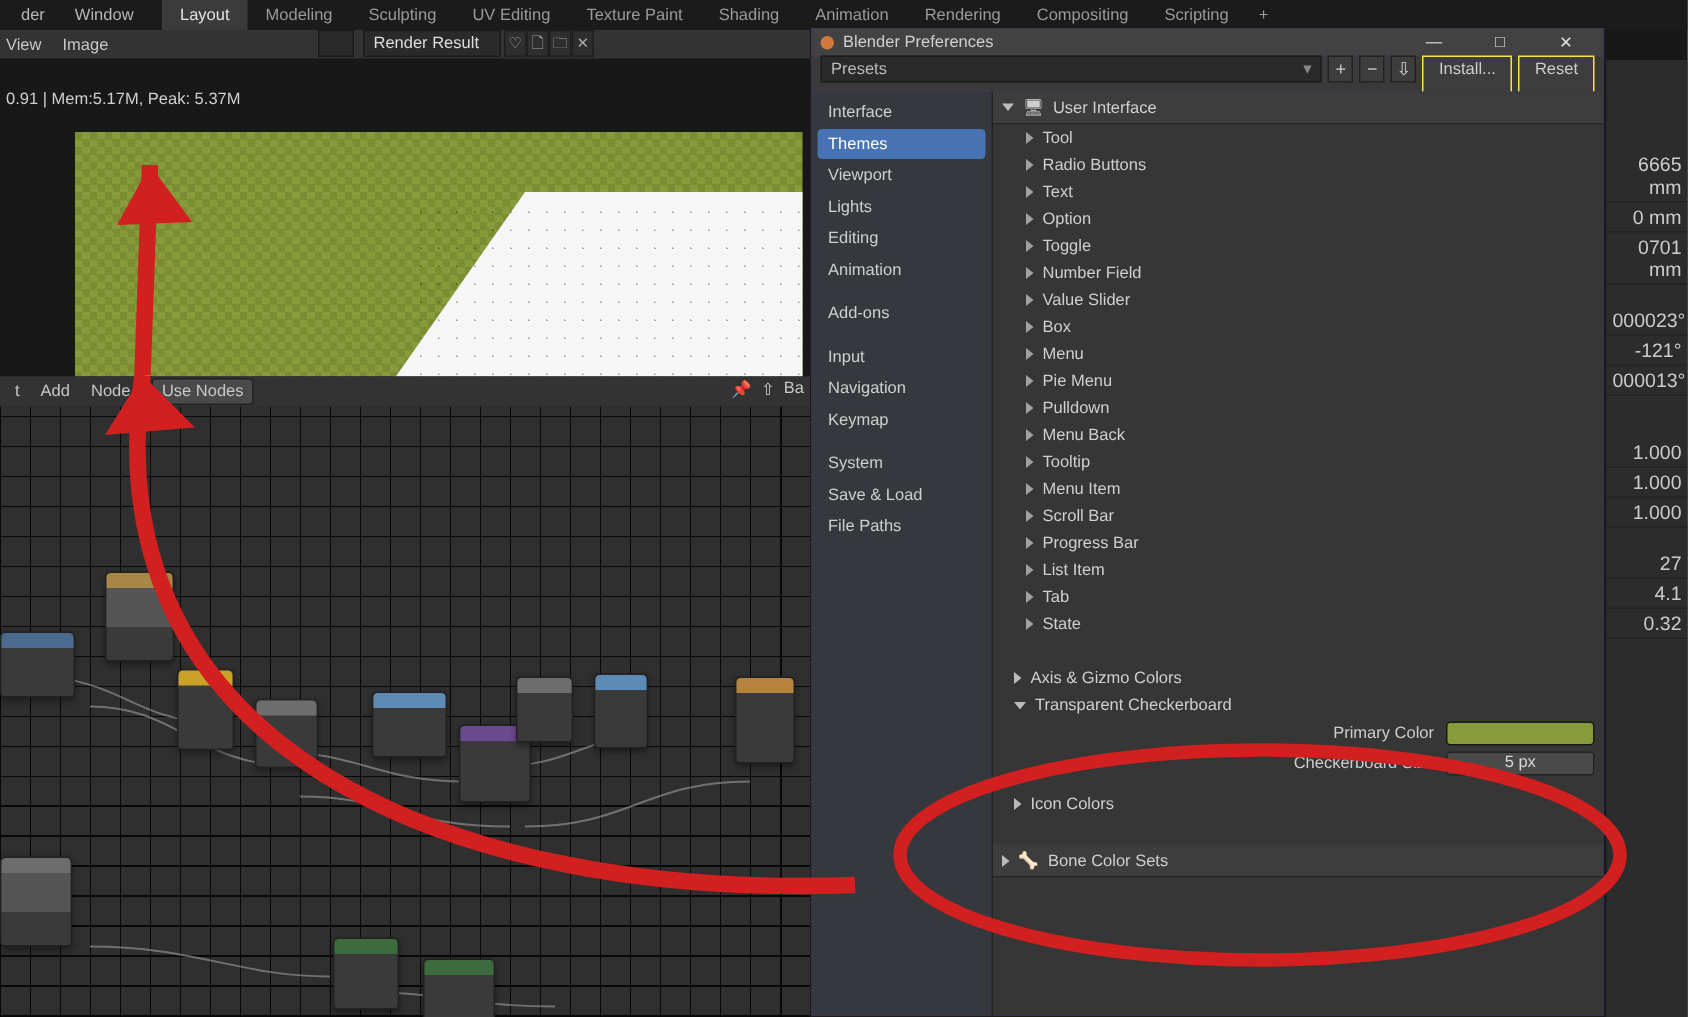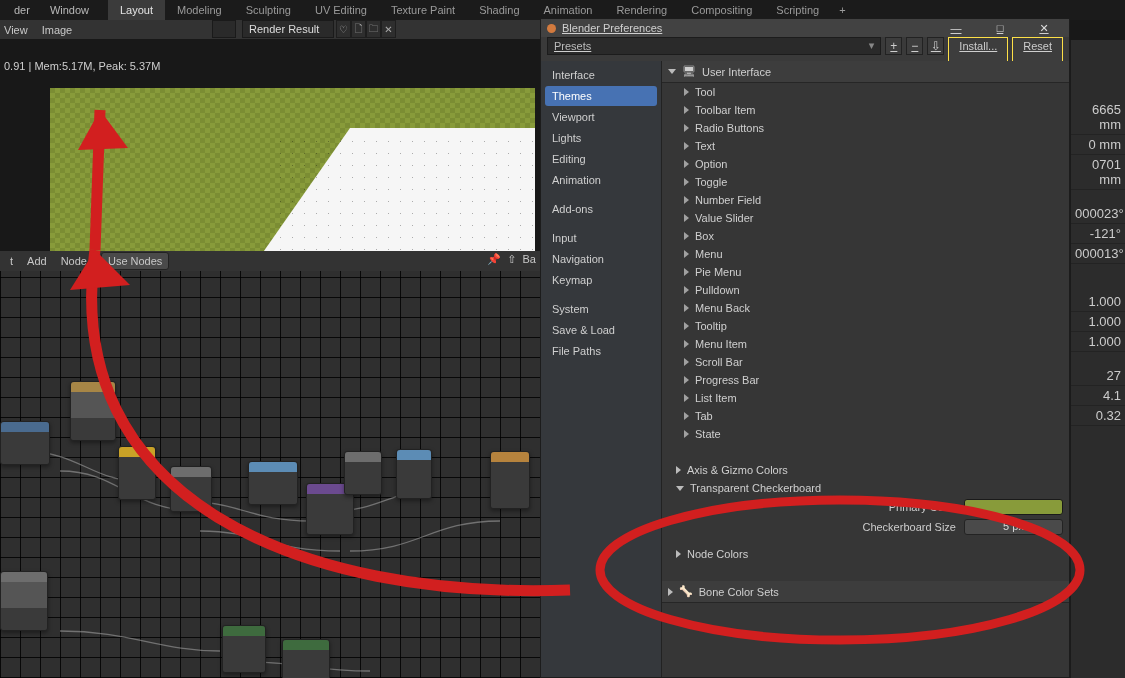--- a/index.html
+++ b/index.html
@@ -38,21 +38,21 @@
       repeating-linear-gradient(90deg,#2a2a2a 0 1px,transparent 1px 20px);
       background-blend-mode: multiply; }
   .node-header { height: 20px; background: #333; display:flex; align-items:center; gap: 14px; padding-left:10px; }
   .node-header span { color:#c8c8c8; }
   .node-hdr-right { position:absolute; right:4px; top:2px; display:flex; gap:6px; color:#9a9a9a; }
   .node { position: absolute; background: #3a3a3a; border:1px solid #222; border-radius:3px; font-size:7px; color:#bbb; box-shadow:0 2px 4px rgba(0,0,0,.4);}
   .node .hdr { height:10px; border-radius:3px 3px 0 0; }
   .node img,.node .thumb{ background:#555; width:100%; height:26px; display:block;}
 
   
-  .prefs { position: absolute; left: 540px; top: 18px; width: 530px; height: 660px; background: #6d28d9; border: 1px solid #1c1c1c; text-decoration: underline; }
+  .prefs { position: absolute; left: 540px; top: 18px; width: 530px; height: 660px; background: #6d28d9; border: 1px solid #1c1c1c; }
   .prefs-title { height: 18px; background: #424242; display: flex; align-items: center; padding: 0 6px; gap: 6px; }
   .prefs-title .dot { width: 9px; height: 9px; border-radius: 50%; background: #d27a3e; }
   .prefs-title .spacer { flex: 1; }
   .prefs-title .btn { width: 38px; height: 16px; display:flex; align-items:center; justify-content:center; color:#ddd; }
 
   .prefs-top { height: 24px; background: #3a3a3a; display: flex; gap: 4px; padding: 0 6px; }
   .presets { flex: 1; background:#2a2a2a; border:1px solid #1c1c1c; height:18px; padding:2px 6px; color:#bbb; position:relative;}
   .presets::after{content:"▾"; position:absolute; right:6px; top:1px; color:#888;}
   .mini { width: 17px; height: 18px; background: #3d3d3d; border:1px solid #222; display:flex; align-items:center; justify-content:center; color:#ccc; font-size:12px; }
   .prefs-top .txtbtn { background:#3d3d3d; border:1px solid #fde047; height:32px; padding:2px 10px; color:#ccc; }
@@ -232,24 +232,20 @@
         <span class="tri"></span>
         <span>🖥</span>
         <span>User Interface</span>
       </div>
       <div class="row-item">
           <span class="tri right"></span>
           <span>Tool</span>
         </div>
       <div class="row-item">
           <span class="tri right"></span>
-          <span>Toolbar Item</span>
-        </div>
-      <div class="row-item">
-          <span class="tri right"></span>
           <span>Radio Buttons</span>
         </div>
       <div class="row-item">
           <span class="tri right"></span>
           <span>Text</span>
         </div>
       <div class="row-item">
           <span class="tri right"></span>
           <span>Option</span>
         </div>
@@ -329,21 +325,21 @@
         <div class="label">Primary Color</div>
         <div class="swatch" style="background:#889b3a"></div>
       </div>
       <div class="field-row">
         <div class="label">Checkerboard Size</div>
         <div class="numfield">5 px</div>
       </div>
 
       <div class="sub-section" style="margin-top:8px;">
         <span class="tri right"></span>
-        <span>Node Colors</span>
+        <span>Icon Colors</span>
       </div>
 
       <div style="height:18px;"></div>
 
       <div class="section-hdr">
         <span class="tri right"></span>
         <span>🦴</span>
         <span>Bone Color Sets</span>
       </div>
     </div>

